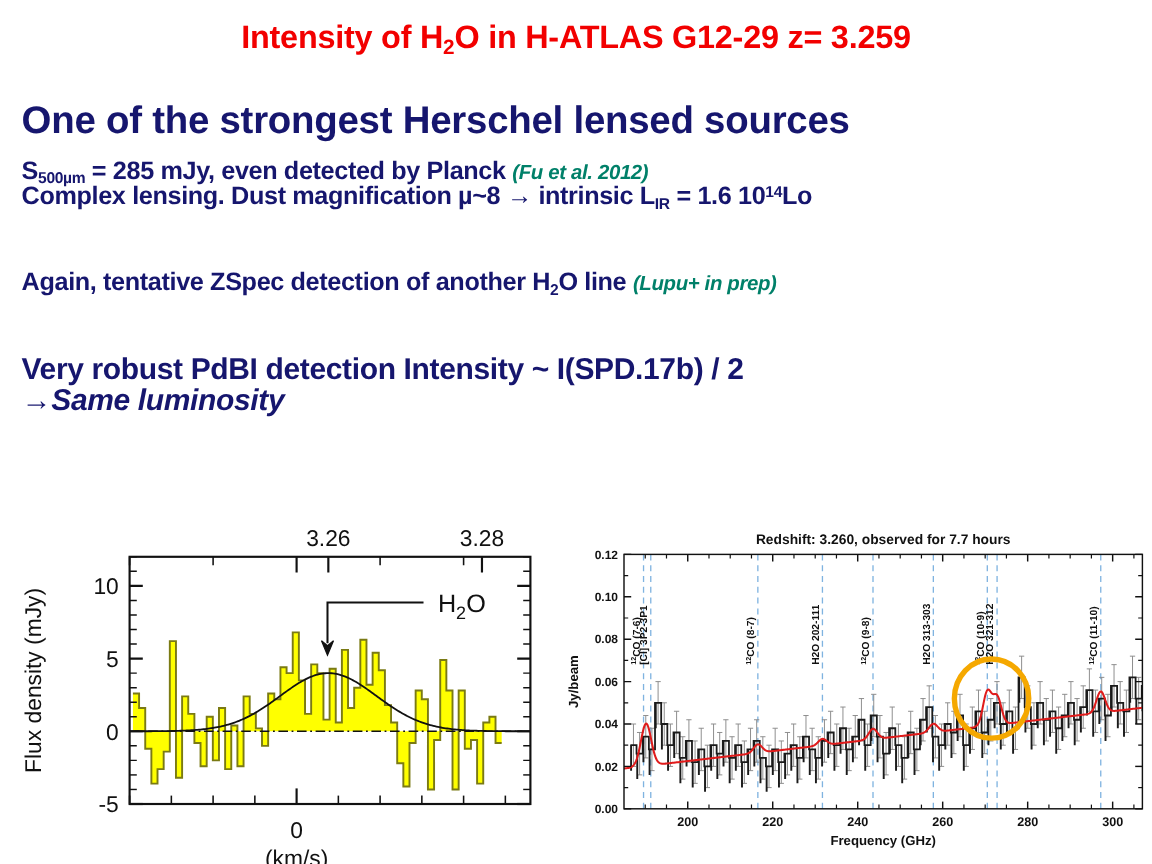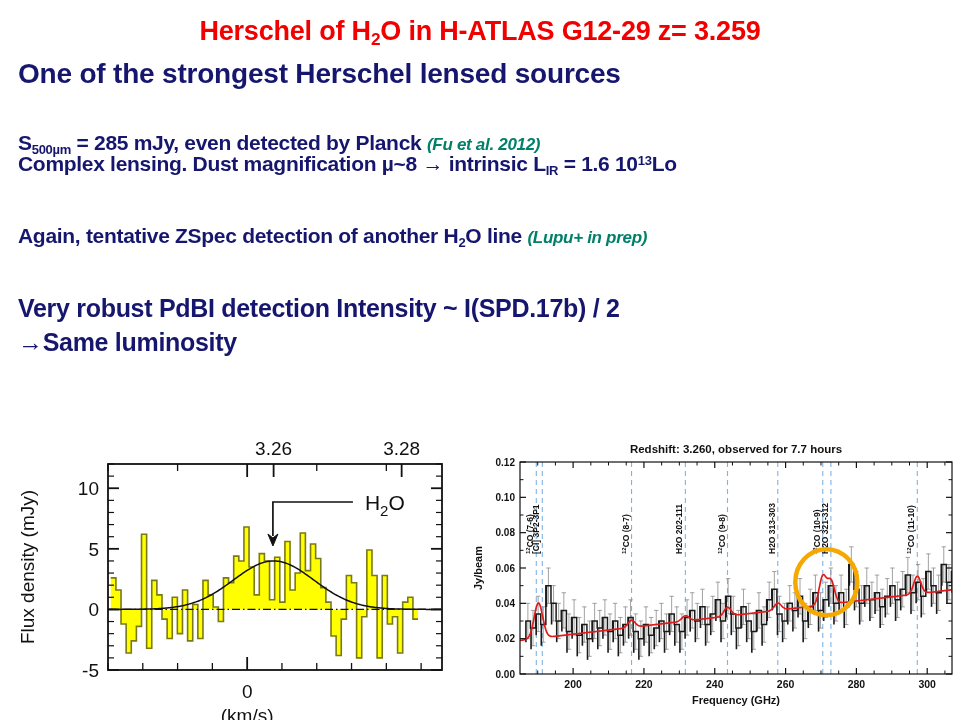--- a/index.html
+++ b/index.html
@@ -14,26 +14,26 @@
   .title{
     position:absolute;left:0;top:16px;width:960px;
     text-align:center;color:#f20000;
     font-size:27px;font-weight:bold;letter-spacing:-0.2px;
     white-space:nowrap;
   }
   .title sub{font-size:0.64em;vertical-align:-0.28em;font-weight:bold;}
 
   
   .body-text{position:absolute;left:18px;color:#16166e;font-weight:bold;}
-  .lineA{top:58px;font-size:28px;letter-spacing:-0.2px;white-space:nowrap;}
+  .lineA{top:82px;font-size:32px;letter-spacing:-0.2px;white-space:nowrap;}
   .lineB{top:131px;font-size:21px;letter-spacing:-0.3px;white-space:nowrap;}
   .lineC{top:152px;font-size:21px;letter-spacing:-0.3px;white-space:nowrap;}
   .lineD{top:224px;font-size:21px;letter-spacing:-0.3px;white-space:nowrap;}
   .lineE{top:286px;font-size:25px;letter-spacing:-0.3px;white-space:nowrap;margin-top:8px;}
-  .lineF{top:328px;font-size:25px;letter-spacing:-0.3px;white-space:nowrap;}
+  .lineF{top:320px;font-size:25px;letter-spacing:-0.3px;white-space:nowrap;font-style:italic;}
   .lineG{top:376px;font-size:25px;letter-spacing:-0.3px;white-space:nowrap;}
 
   .cite{color:#008069;font-style:italic;font-weight:bold;font-size:17px;}
   sub.sm{font-size:0.62em;vertical-align:-0.3em;}
   sup.sm{font-size:0.62em;vertical-align:0.45em;}
 
   
   .panel{position:absolute;}
 
   
@@ -43,33 +43,33 @@
 
   svg{display:block;}
   text{font-family:"Liberation Sans", sans-serif;}
 </style>
 </head>
 <body>
 
 <div class="slide">
 
   <div class="title">
-    <span>Herschel of H</span><sub>2</sub><span>O in H-ATLAS G12-29  z= 3.259</span>
+    <span>Intensity of H</span><sub>2</sub><span>O in H-ATLAS G12-29  z= 3.259</span>
   </div>
 
   <div class="body-text lineA">
     <span>One of the  strongest Herschel lensed sources</span>
   </div>
 
   <div class="body-text lineB">
     <span>S</span><sub class="sm">500µm</sub><span> = 285 mJy, even detected by Planck </span><span class="cite">(Fu et al. 2012)</span>
   </div>
 
   <div class="body-text lineC">
-    <span>Complex lensing. Dust magnification µ~8  → intrinsic L</span><sub class="sm">IR</sub><span> = 1.6 10</span><sup class="sm">13</sup><span>Lo</span>
+    <span>Complex lensing. Dust magnification µ~8  → intrinsic L</span><sub class="sm">IR</sub><span> = 1.6 10</span><sup class="sm">14</sup><span>Lo</span>
   </div>
 
   <div class="body-text lineD">
     <span>Again, tentative ZSpec detection of another H</span><sub class="sm">2</sub><span>O line </span><span class="cite">(Lupu+ in prep)</span>
   </div>
 
   <div class="body-text lineE">
     <span>Very robust PdBI detection  Intensity ~ I(SPD.17b) / 2</span>
   </div>
 

